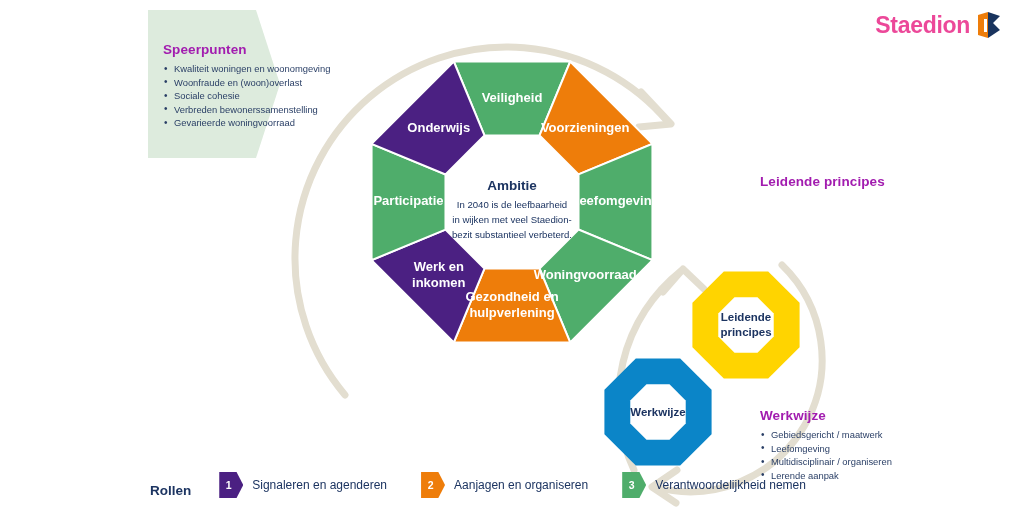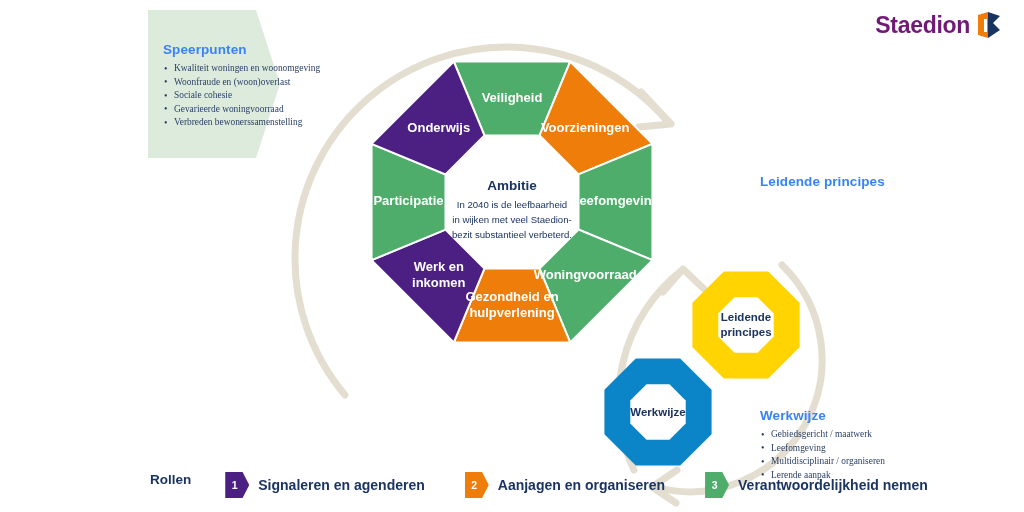--- a/index.html
+++ b/index.html
@@ -25,53 +25,52 @@
     position: absolute;
     right: 22px;
     top: 10px;
     display: flex;
     align-items: center;
     gap: 6px;
   }
   #logo-text {
     font-size: 23px;
     font-weight: bold;
-    color: #701a75;
+    color: #ec4899;
     letter-spacing: -0.3px;
     line-height: 1;
   }
   #logo-mark {
     display: block;
   }
 
   
   .panel {
     position: absolute;
     color: #1C3461;
   }
   .panel h2 {
     margin: 0 0 5px 0;
     font-size: 13.5px;
     font-weight: bold;
-    color: #3b82f6;
+    color: #a21caf;
     letter-spacing: 0.1px;
   }
   .panel ul {
     margin: 0;
     padding: 0;
     list-style: none;
   }
   .panel li {
     position: relative;
     padding-left: 11px;
     font-size: 9.4px;
     line-height: 13.6px;
     color: #2A3F66;
     white-space: nowrap;
-    font-family: Liberation Serif, serif;
   }
   .panel li::before {
     content: "•";
     position: absolute;
     left: 1px;
     top: -0.5px;
     color: #2A3F66;
     font-size: 10px;
   }
 
@@ -150,22 +149,22 @@
     height: 512px;
     pointer-events: none;
   }
 
   
   #rollen {
     position: absolute;
     left: 150px;
     top: 472px;
     display: flex;
-    align-items: flex-start;
-    gap: 14px;
+    align-items: flex-end;
+    gap: 8px;
   }
   #rollen-title {
     font-size: 13.5px;
     font-weight: bold;
     color: #1C3461;
     margin-right: 20px;
   }
   .role-item {
     display: flex;
     align-items: center;
@@ -181,22 +180,22 @@
     clip-path: polygon(0% 0%, 72% 0%, 100% 50%, 72% 100%, 0% 100%);
   }
   .role-num {
     font-size: 10.5px;
     font-weight: bold;
     color: #ffffff;
     margin-right: 5px;
     line-height: 1;
   }
   .role-text {
-    font-size: 14px;
-    font-weight: bold;
+    font-size: 12px;
+    font-weight: normal;
     color: #1C3461;
     margin-left: 9px;
     white-space: nowrap;
   }
 </style>
 </head>
 <body>
 
 <div id="stage">
 
@@ -215,22 +214,22 @@
   <svg id="speerpunten-shape" viewBox="0 0 132 148">
     <polygon points="0,0 108,0 132,74 108,148 0,148" fill="#DDEBDD"></polygon>
   </svg>
 
   <div class="panel" id="panel-speerpunten">
     <h2>Speerpunten</h2>
     <ul>
       <li>Kwaliteit woningen en woonomgeving</li>
       <li>Woonfraude en (woon)overlast</li>
       <li>Sociale cohesie</li>
+      <li>Verbreden bewonerssamenstelling</li>
       <li>Gevarieerde woningvoorraad</li>
-      <li>Verbreden bewonerssamenstelling</li>
     </ul>
   </div>
 
   <div class="panel" id="panel-principes">
     <h2>Leidende principes</h2>
   </div>
 
   <div class="panel" id="panel-werkwijze">
     <h2>Werkwijze</h2>
     <ul>

